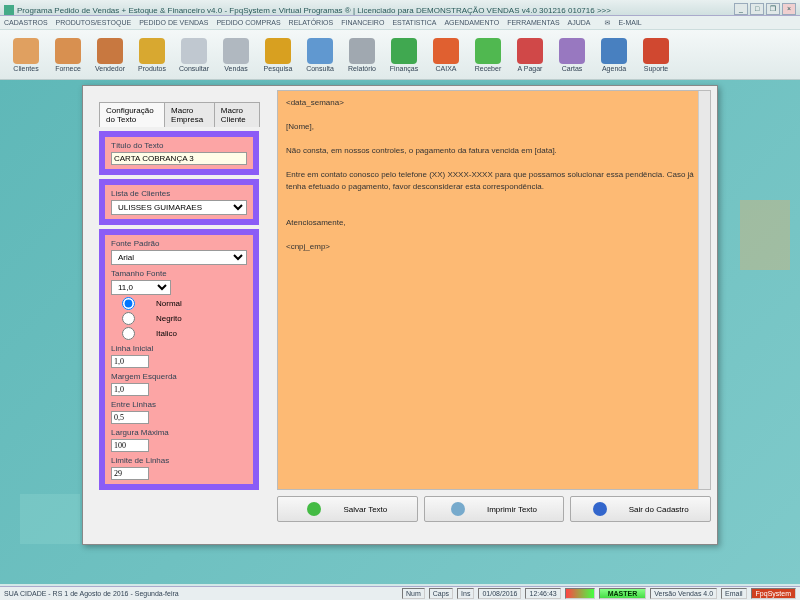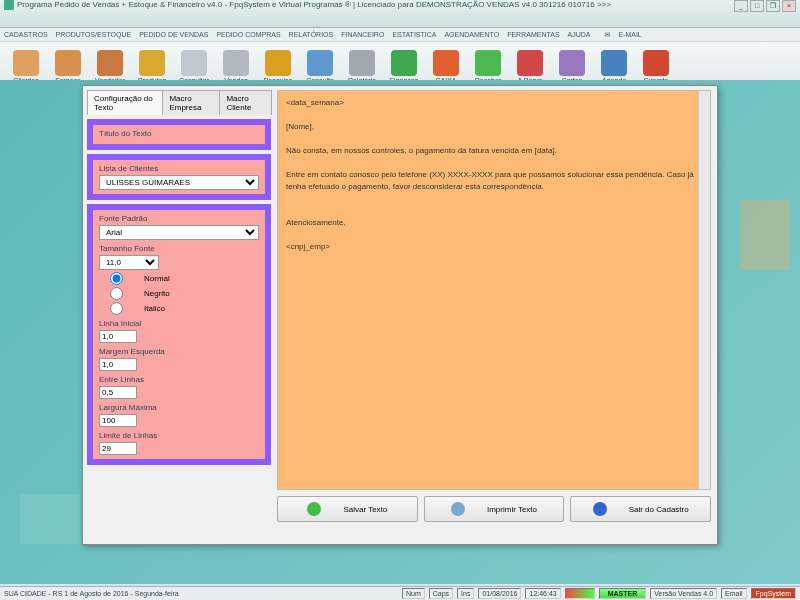--- a/index.html
+++ b/index.html
@@ -1,42 +1,42 @@
 <!DOCTYPE html>
 <html><head>
 <meta charset="utf-8">
 <style>
 * { box-sizing: border-box; margin: 0; padding: 0; font-family: Tahoma, Arial, sans-serif; }
 body { background: #d4e8e8; overflow: hidden; width: 800px; height: 600px; position: relative; }
-.titlebar { background: linear-gradient(#e8f0f0,#d0e0e0); height: 28px; display: flex; align-items: flex-start; padding: 0 4px; font-size: 8px; color: #2a5a5a; border-bottom: 1px solid #aac; }
+.titlebar { background: linear-gradient(#e8f0f0,#d0e0e0); height: 16px; display: flex; align-items: flex-end; padding: 0 4px; font-size: 8px; color: #2a5a5a; border-bottom: 1px solid #aac; }
 .titlebar .spacer { flex: 1; }
 .win-btn { width: 14px; height: 12px; background: #e0e8e8; border: 1px solid #9ab; margin-left: 2px; font-size: 7px; text-align: center; line-height: 10px; }
 .win-btn.close { background: #f0d0d0; }
 .menubar { background: #e8f0f0; height: 14px; display: flex; align-items: center; padding: 0 4px; font-size: 7px; color: #456; border-bottom: 1px solid #cdd; gap: 8px; }
 .menubar span { white-space: nowrap; }
 .toolbar { background: linear-gradient(#f4f8f8,#e0eaea); height: 50px; display: flex; align-items: center; padding: 2px 6px; border-bottom: 1px solid #bcc; gap: 2px; }
 .tbtn { display: flex; flex-direction: column; align-items: center; justify-content: center; width: 40px; height: 46px; font-size: 7px; color: #345; cursor: pointer; }
 .tbtn .ico { width: 26px; height: 26px; border-radius: 4px; margin-bottom: 1px; }
 .workspace { position: absolute; top: 80px; left: 0; right: 0; bottom: 16px; background: linear-gradient(135deg,#5fb8b8,#7fcaca); }
 .gift { position: absolute; background: #fff; opacity: 0.35; }
 .dialog { position: absolute; left: 82px; top: 5px; width: 636px; height: 460px; background: #f0f0f0; border: 1px solid #888; box-shadow: 2px 2px 6px rgba(0,0,0,.3); }
 .dlg-title { background: linear-gradient(#e8eef0,#d4dce0); height: 18px; display: flex; align-items: center; padding: 0 6px; font-size: 8px; font-weight: bold; color: #345; border-bottom: 1px solid #bbb; }
 .dlg-title .spacer { flex: 1; }
 .dlg-title .dbtn { width: 16px; height: 13px; border: 1px solid #999; margin-left: 2px; font-size: 8px; text-align: center; line-height: 11px; }
 .dlg-title .dbtn.red { background: #e05030; color: #fff; border-color: #a03020; }
 .dlg-body { display: flex; height: calc(100% - 18px); }
-.leftcol { width: 192px; padding: 4px; display: flex; flex-direction: column; gap: 4px; }
+.leftcol { width: 192px; padding: 16px; display: flex; flex-direction: column; gap: 4px; }
 .tabs { display: flex; font-size: 8px; }
 .tab { padding: 3px 6px; border: 1px solid #aaa; background: #e8e8e8; border-bottom: none; margin-right: -1px; }
 .tab.active { background: #f8f8f8; }
 .panel { border: 6px solid #8b5cf6; background: #fca5a5; padding: 4px 6px; font-size: 8px; }
 .panel label { display: block; color: #345; margin-bottom: 2px; }
 .panel input[type=text], .panel select { width: 100%; font-size: 8px; padding: 1px 2px; border: 1px solid #999; background: #fffde8; }
 .panel select { background: #fff; }
-.fontpanel input[type=text] { width: 38px; background: #fff; }
+.fontpanel input[type=text] { width: 38px; background: #fff; font-family: Liberation Serif, serif; }
 .radio-row { display: flex; align-items: center; gap: 21px; margin: 2px 11px; font-size: 8px; }
 .radio-row input { margin: 0; }
 .num-row { margin-top: 4px; }
 .rightcol { flex: 1; padding: 4px 6px 4px 2px; display: flex; flex-direction: column; }
 .editor { flex: 1; background: #fdba74; border: 1px solid #bbb; padding: 6px 8px; font-size: 8px; color: #333; line-height: 1.5; overflow: auto; position: relative; }
 .editor .scroll { position: absolute; right: 0; top: 0; bottom: 0; width: 12px; background: #e8e8e8; border-left: 1px solid #ccc; }
 .btnrow { display: flex; gap: 6px; margin-top: 6px; }
 .bigbtn { flex: 1; height: 26px; background: linear-gradient(#f8f8f8,#e4e4e4); border: 1px solid #aaa; border-radius: 2px; display: flex; align-items: center; justify-content: center; gap: 22px; font-size: 8px; cursor: pointer; }
 .bigbtn .bico { width: 14px; height: 14px; border-radius: 50%; }
 .statusbar { position: absolute; bottom: 0; left: 0; right: 0; height: 14px; background: #e8eef0; border-top: 1px solid #aac; display: flex; align-items: center; font-size: 7px; color: #345; padding: 0 4px; gap: 4px; }
@@ -147,20 +147,21 @@
   <div class="dialog">
     <div class="dlg-body">
       <div class="leftcol">
         <div class="tabs">
           <div class="tab active">Configuração do Texto</div>
           <div class="tab">Macro Empresa</div>
           <div class="tab">Macro Cliente</div>
         </div>
         <div class="panel">
           <label>Título do Texto</label>
+          <input type="text" value="CARTA COBRANÇA 3" style="">
         </div>
         <div class="panel">
           <label>Lista de Clientes</label>
           <select><option>ULISSES GUIMARAES</option></select>
         </div>
         <div class="panel fontpanel">
           <label>Fonte Padrão</label>
           <select style="width:100%"><option>Arial</option></select>
           <div class="num-row"><label>Tamanho Fonte</label>
           <select style="width:60px"><option>11,0</option></select></div>

